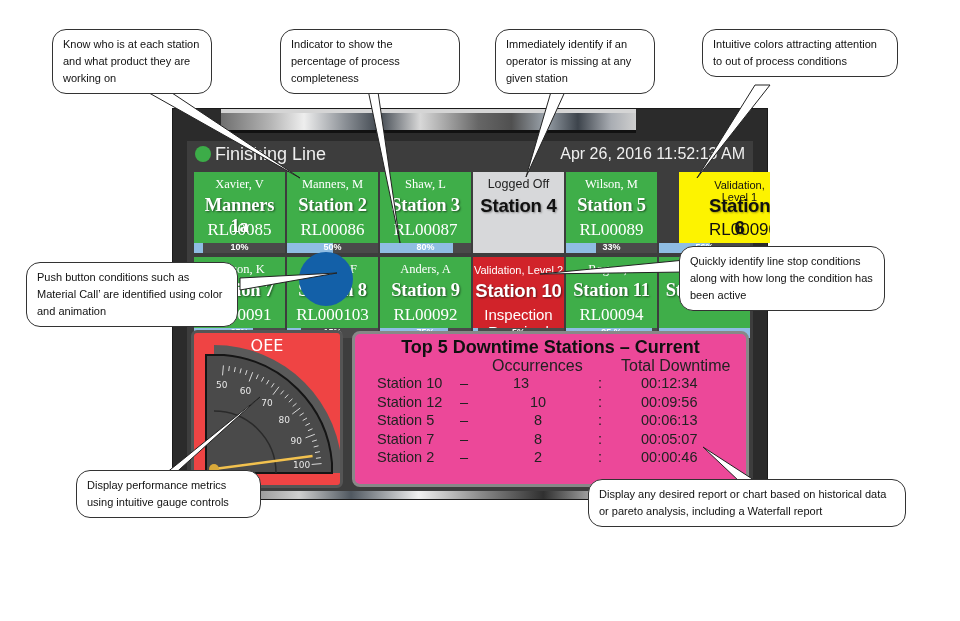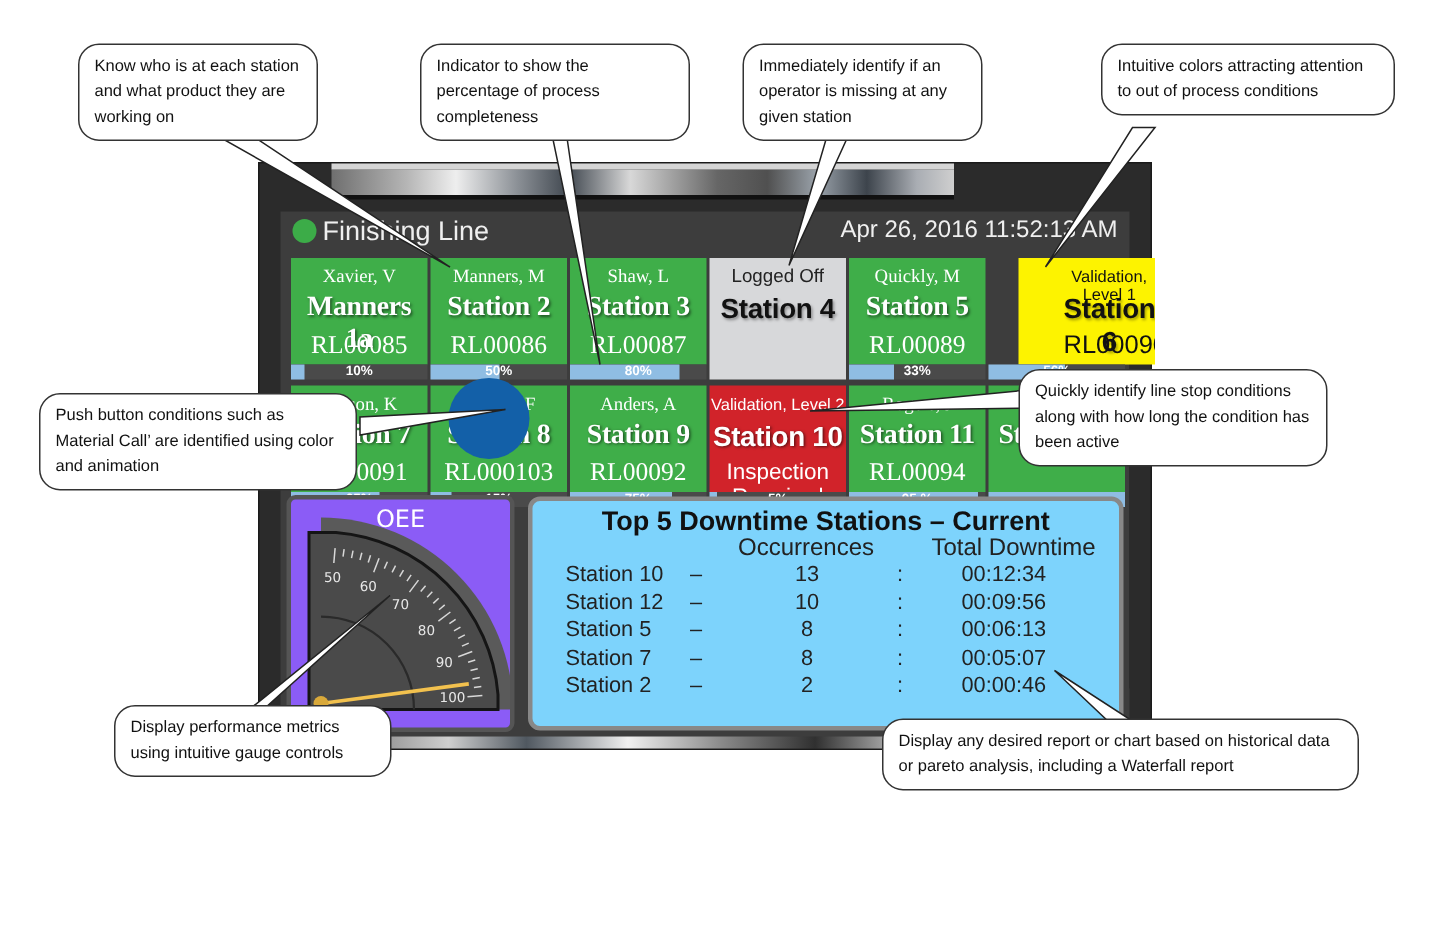--- a/index.html
+++ b/index.html
@@ -29,25 +29,25 @@
   .tile.red { background: #d1232a; color: #fff; }
   .tile .op.small { font-size: 11px; margin-top: 7px; height: 14px; }
   .tile .rl.small { font-size: 15px; margin-top: 4px; }
   .pbar { position: absolute; width: 91px; height: 10px; background: #4a4a4a; }
   .pbar .fill { position: absolute; left: 0; top: 0; height: 10px; background: #8fbde3; }
   .pbar .lbl { position: absolute; left: 0; width: 100%; top: -1px; font-size: 9px; font-weight: bold; color: #fff; text-align: center; }
 
   .material-call { position: absolute; left: 105px; top: 80px; width: 54px; height: 54px; border-radius: 50%; background: #1360a8; }
 
   
-  .gauge-panel { position: absolute; left: 4px; top: 189px; width: 152px; height: 158px; background: #8b5cf6; border: 3px solid #555; border-radius: 6px; overflow: hidden; }
+  .gauge-panel { position: absolute; left: 4px; top: 189px; width: 152px; height: 158px; background: #ef4444; border: 3px solid #555; border-radius: 6px; overflow: hidden; }
   .gauge-title { position: absolute; left: 0; width: 100%; top: 3px; text-align: center; color: #fff; font-size: 16px; font-family: "DejaVu Sans", sans-serif; }
 
   
-  .report-panel { position: absolute; left: 165px; top: 190px; width: 397px; height: 156px; background: #7dd3fc; border: 3px solid #888; border-radius: 8px; }
+  .report-panel { position: absolute; left: 165px; top: 190px; width: 397px; height: 156px; background: #ec4899; border: 3px solid #888; border-radius: 8px; }
   .report-title { position: absolute; top: 3px; left: 0; width: 100%; text-align: center; font-size: 18px; font-weight: bold; color: #111; }
   .col-head { position: absolute; top: 23px; font-size: 16px; color: #222; }
   .row { position: absolute; left: 0; width: 100%; height: 18px; font-size: 14.5px; color: #222; }
   .row span { position: absolute; }
 
   
   .callout { position: absolute; background: #fff; border: 1px solid #333; border-radius: 14px; font-size: 11px; line-height: 17px; color: #111; padding: 6px 10px; }
   svg.pointers { position: absolute; left: 0; top: 0; width: 960px; height: 621px; pointer-events: none; }
 </style>
 </head>
@@ -93,21 +93,21 @@
       <div class="pbar" style="left: 186px; top: 71px;">
         <div class="fill" style="width:80%"></div>
         <div class="lbl">80%</div>
       </div>
       <div class="tile gray" style="left: 279px; top: 0px; height: 81px;">
         <div class="op">Logged Off</div>
         <div class="st">Station 4</div>
         <div class="rl"></div>
       </div>
       <div class="tile green" style="left: 372px; top: 0px;">
-        <div class="op">Quickly, M</div>
+        <div class="op">Wilson, M</div>
         <div class="st">Station 5</div>
         <div class="rl">RL00089</div>
       </div>
       <div class="pbar" style="left: 372px; top: 71px;">
         <div class="fill" style="width:33%"></div>
         <div class="lbl">33%</div>
       </div>
       <div class="tile yellow" style="left: 485px; top: 0px; padding-left: 30px;">
         <div class="op small">Validation, Level 1</div>
         <div class="st">Station 6</div>
@@ -218,21 +218,21 @@
   </div>
 
   <div class="report-panel">
     <div class="report-title">Top 5 Downtime Stations – Current</div>
     <div class="col-head" style="left:137px">Occurrences</div>
     <div class="col-head" style="left:266px">Total Downtime</div>
     <div id="report-rows">
         <div class="row" style="top: 41px;">
           <span style="left:22px">Station 10</span>
           <span style="left:105px">–</span>
-          <span style="left:158px;width:50px;text-align:center">13</span>
+          <span style="left:158px;width:50px;text-align:left">13</span>
           <span style="left:243px">:</span>
           <span style="left:286px">00:12:34</span>
         </div>
         <div class="row" style="top: 59.5px;">
           <span style="left:22px">Station 12</span>
           <span style="left:105px">–</span>
           <span style="left:158px;width:50px;text-align:center">10</span>
           <span style="left:243px">:</span>
           <span style="left:286px">00:09:56</span>
         </div>
@@ -270,17 +270,17 @@
     <polygon points="240,278 240,290 337,273"></polygon>
     <polygon points="685,260 685,272 540,274"></polygon>
     <polygon points="160,478 170,478 260,397"></polygon>
     <polygon points="740,482 757,482 703,447"></polygon>
   </g>
 </svg>
 
 <div class="callout" style="left:52px;top:29px;width:160px;">Know who is at each station and what product they are working on</div>
 <div class="callout" style="left:280px;top:29px;width:180px;">Indicator to show the percentage of process completeness</div>
 <div class="callout" style="left:495px;top:29px;width:160px;">Immediately identify if an operator is missing at any given station</div>
-<div class="callout" style="left:734px;top:29px;width:196px;">Intuitive colors attracting attention to out of process conditions</div>
+<div class="callout" style="left:702px;top:29px;width:196px;">Intuitive colors attracting attention to out of process conditions</div>
 <div class="callout" style="left:26px;top:262px;width:212px;">Push button conditions such as Material Call’ are identified using color and animation</div>
 <div class="callout" style="left:679px;top:246px;width:206px;">Quickly identify line stop conditions along with how long the condition has been active</div>
 <div class="callout" style="left:76px;top:470px;width:185px;">Display performance metrics using intuitive gauge controls</div>
 <div class="callout" style="left:588px;top:479px;width:318px;">Display any desired report or chart based on historical data or pareto analysis, including a Waterfall report</div>
 
 </body></html>

